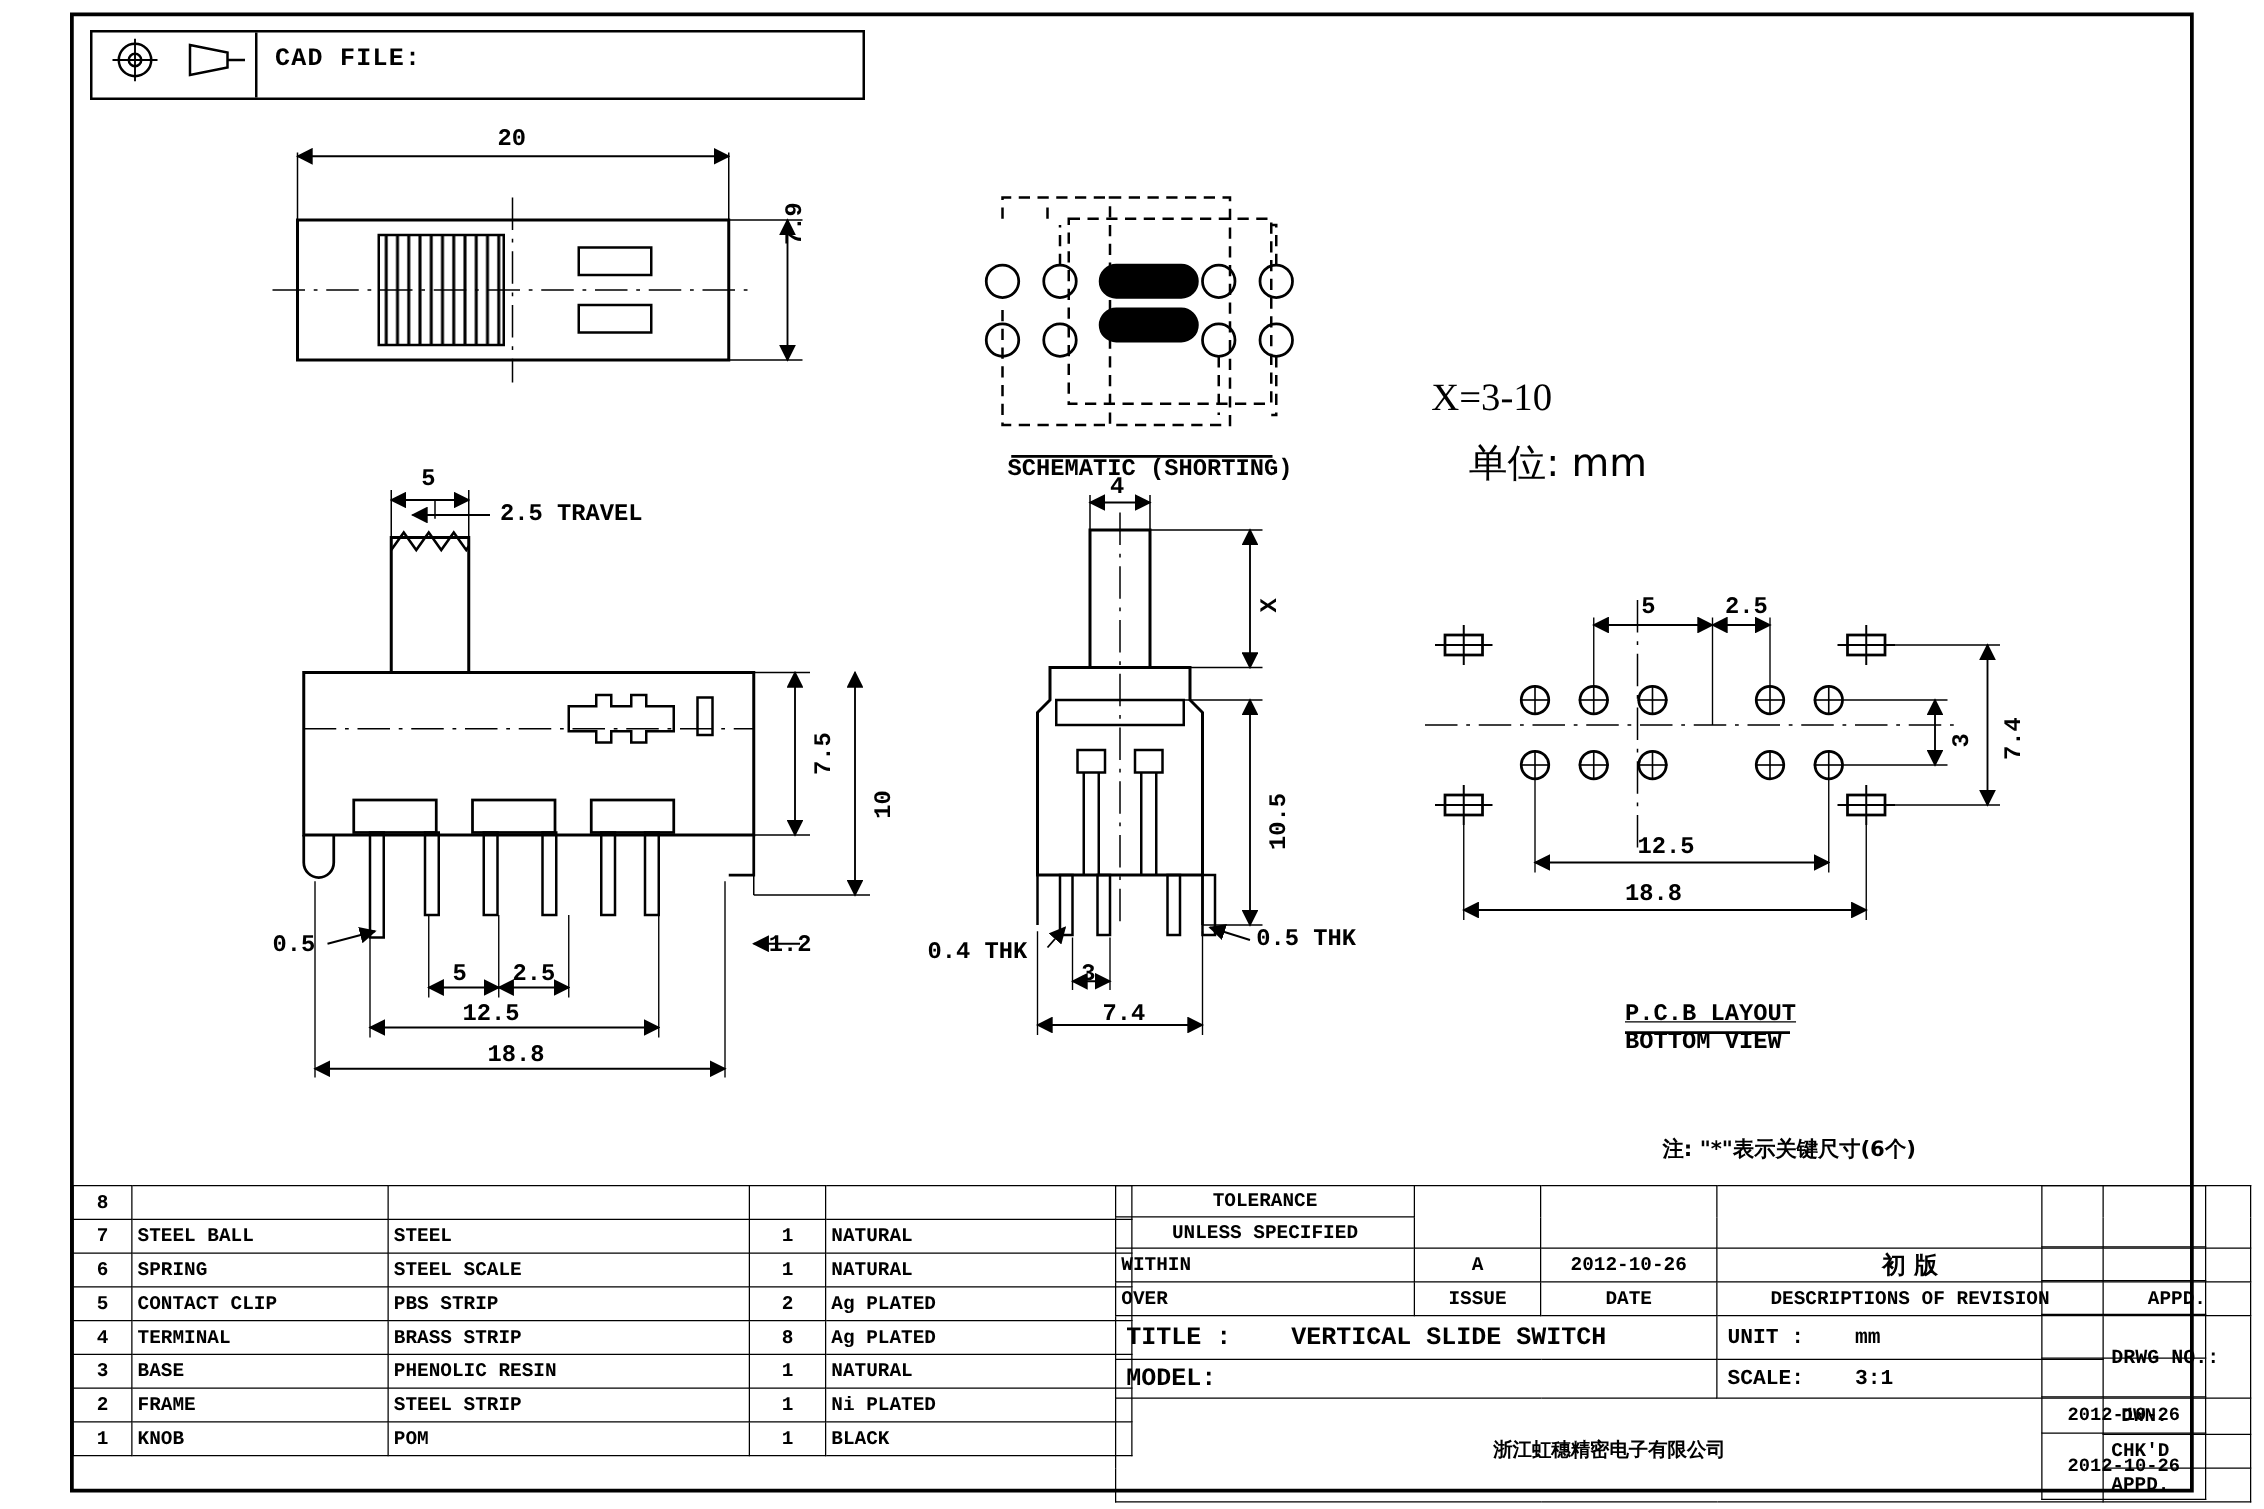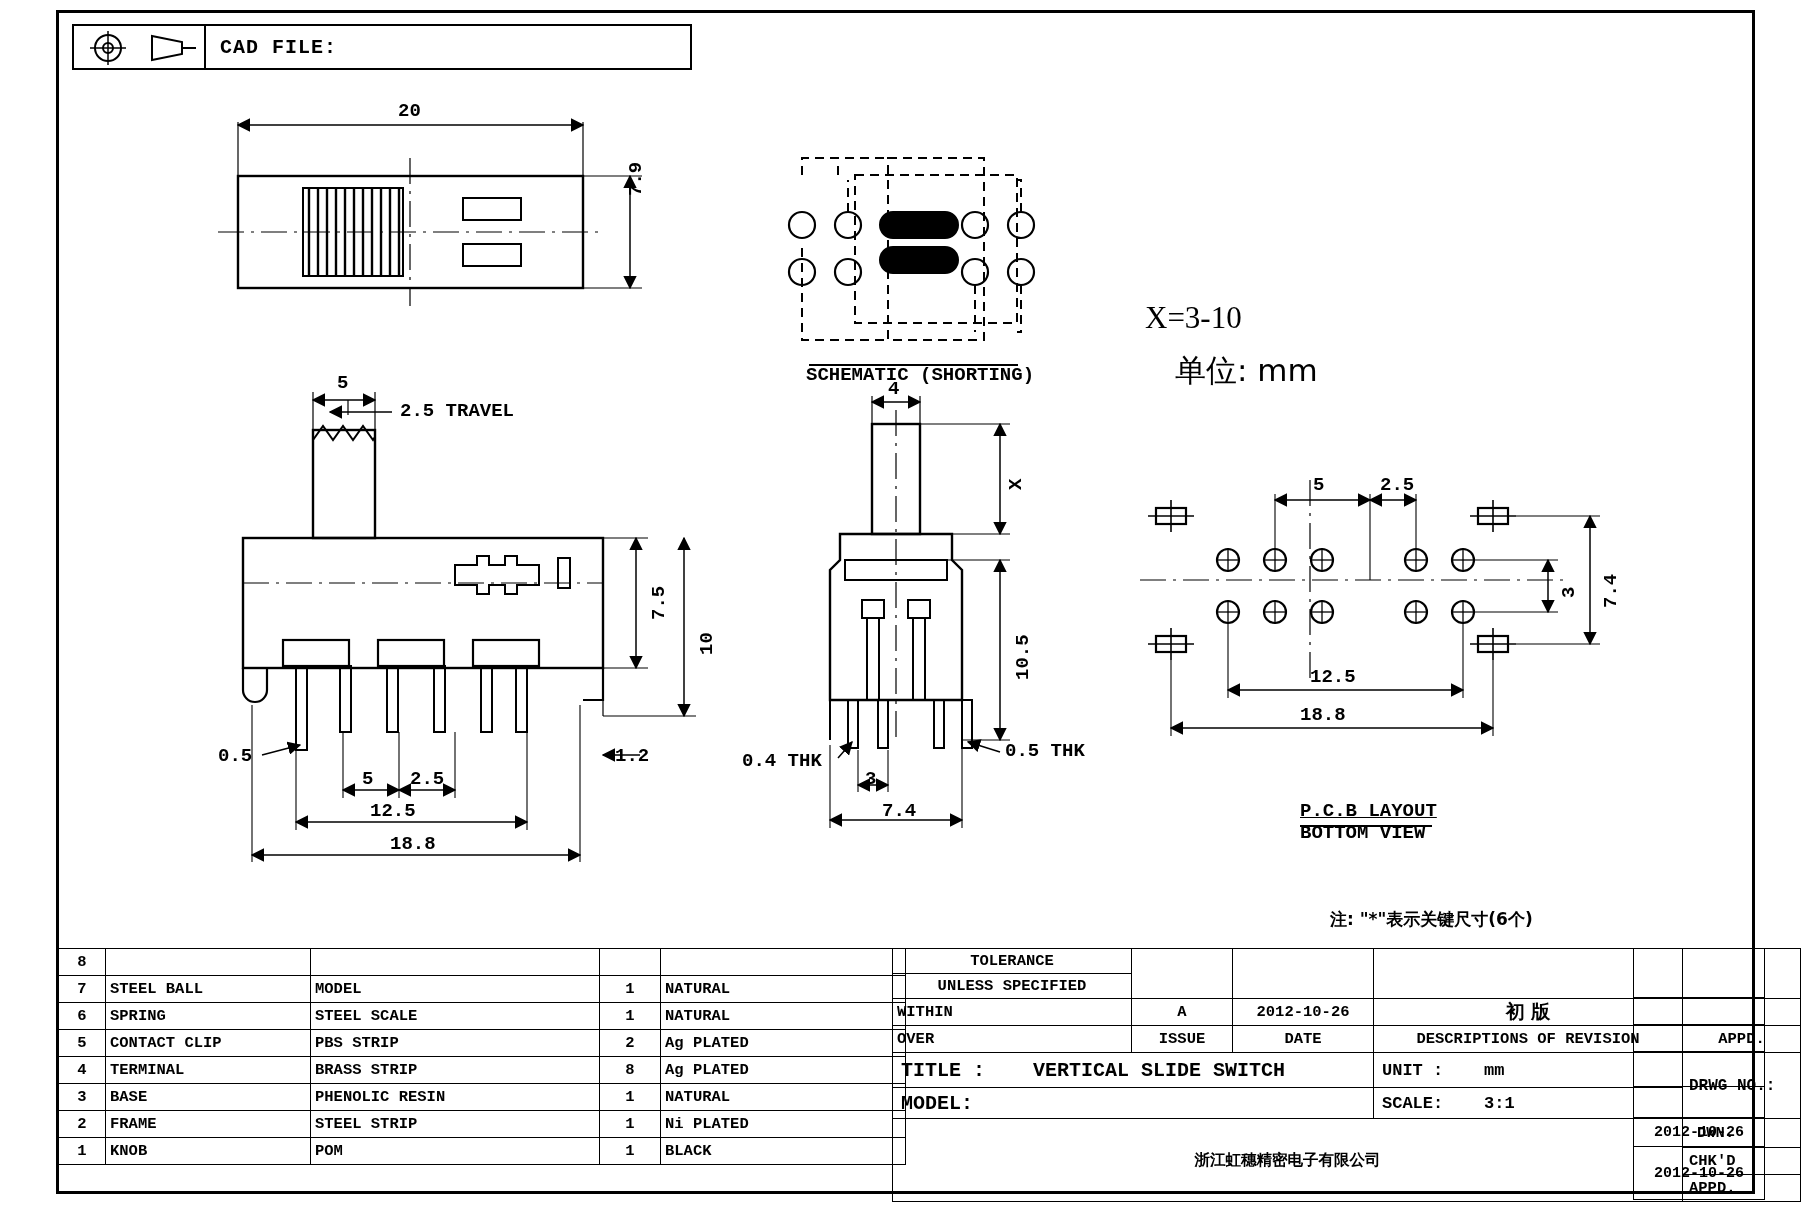--- a/index.html
+++ b/index.html
@@ -1,19 +1,19 @@
 <!DOCTYPE html>
 <html><head>
 <meta charset="utf-8">
 <style>
   html,body{margin:0;padding:0;background:#fff;}
   body{font-family:"Liberation Serif",serif;}
   #sheet{position:relative;width:1811px;height:1207px;background:#fff;overflow:hidden;}
   .frame{position:absolute;left:56px;top:10px;width:1699px;height:1184px;border:3px solid #000;box-sizing:border-box;}
-  .cadbox{position:absolute;left:72px;top:24px;width:620px;height:46px;border:2px solid #000;box-sizing:border-box;}
+  .cadbox{position:absolute;left:72px;top:24px;width:620px;height:56px;border:2px solid #000;box-sizing:border-box;}
   .cadbox .divider{position:absolute;left:130px;top:0;width:2px;height:100%;background:#000;}
   .cadlabel{position:absolute;left:146px;top:10px;font-size:20px;letter-spacing:1px;font-family:"Liberation Mono",monospace;font-weight:bold;}
   svg{position:absolute;left:0;top:0;pointer-events:none;}
   .txt{position:absolute;font-family:"Liberation Mono",monospace;font-weight:bold;color:#000;white-space:nowrap;}
   .dimtxt{font-size:19px;}
   .bigtxt{font-family:"Liberation Serif",serif;font-size:31px;font-weight:normal;}
   .cn{font-family:"DejaVu Sans",sans-serif;}
   
   table.tbl{position:absolute;border-collapse:collapse;font-family:"Liberation Mono",monospace;font-weight:bold;}
   table.tbl td{border:1.6px solid #000;font-size:15.5px;padding:0 4px;height:26px;}
@@ -330,21 +330,21 @@
         <tr>
       <td class="c" style="width:38px;">8</td>
       <td class="l" style="width:196px;"></td>
       <td class="l" style="width:280px;"></td>
       <td class="c" style="width:52px;"></td>
       <td class="l" style="width:236px;"></td>
     </tr>
     <tr>
       <td class="c">7</td>
       <td class="l">STEEL BALL</td>
-      <td class="l">MODEL</td>
+      <td class="l">STEEL</td>
       <td class="c">1</td>
       <td class="l">NATURAL</td>
     </tr>
     <tr>
       <td class="c">6</td>
       <td class="l">SPRING</td>
       <td class="l">STEEL SCALE</td>
       <td class="c">1</td>
       <td class="l">NATURAL</td>
     </tr>

